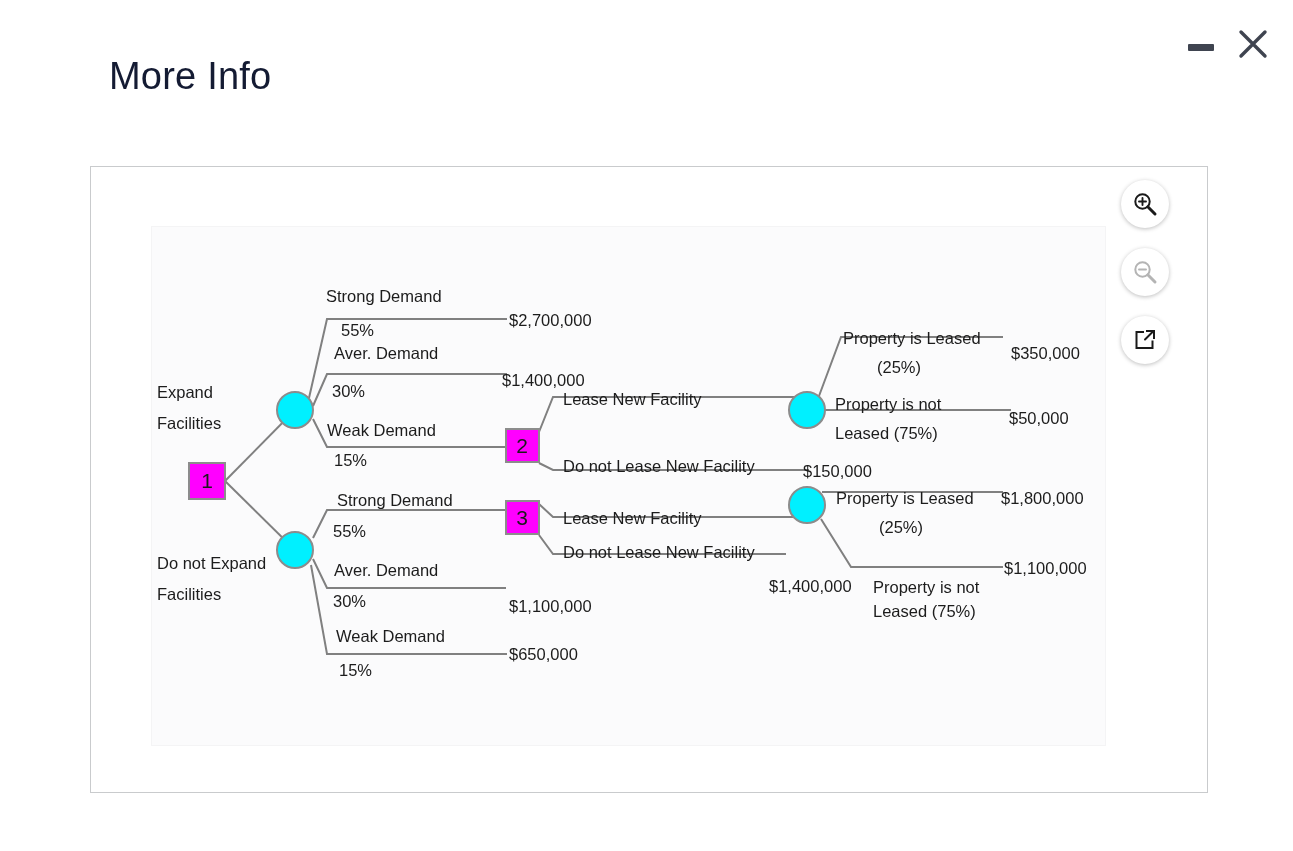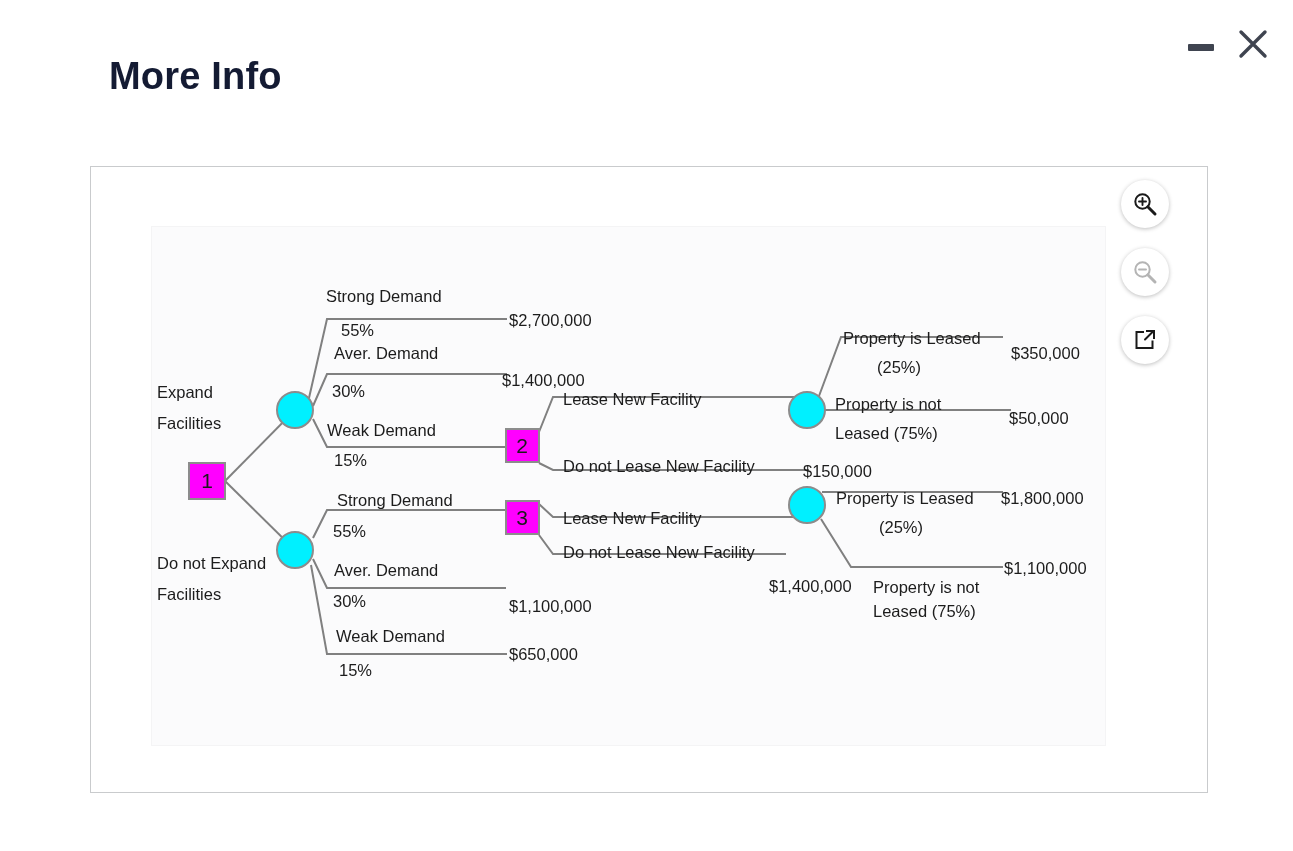--- a/index.html
+++ b/index.html
@@ -53,21 +53,21 @@
   }
   #close-button svg { display: block; }
 
   #page-title {
     position: absolute;
     left: 109px;
     top: 50px;
     font-size: 38px;
     line-height: 52px;
     color: #141b33;
-    font-weight: 700;
+    font-weight: 400;
     letter-spacing: 0.2px;
     white-space: nowrap;
   }
 
   
   #diagram-frame {
     position: absolute;
     left: 90px;
     top: 166px;
     width: 1118px;

